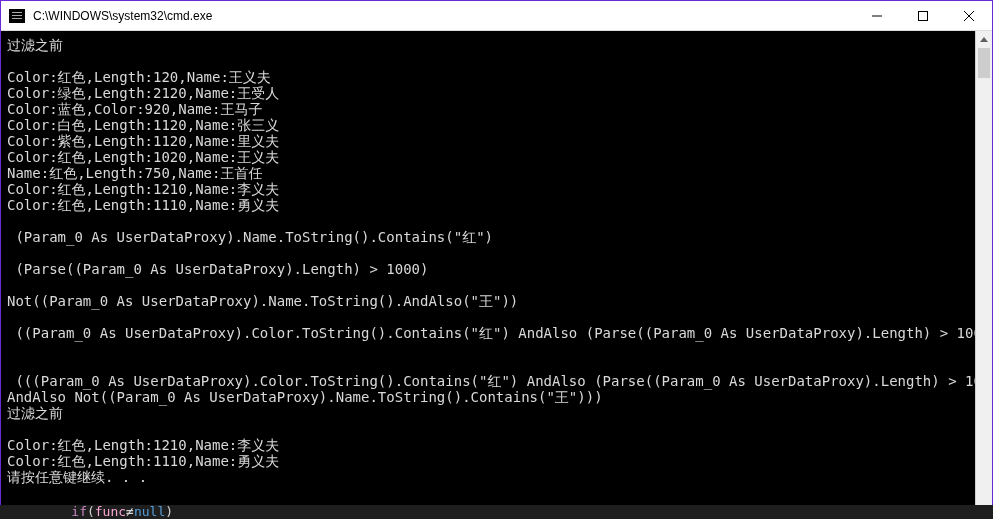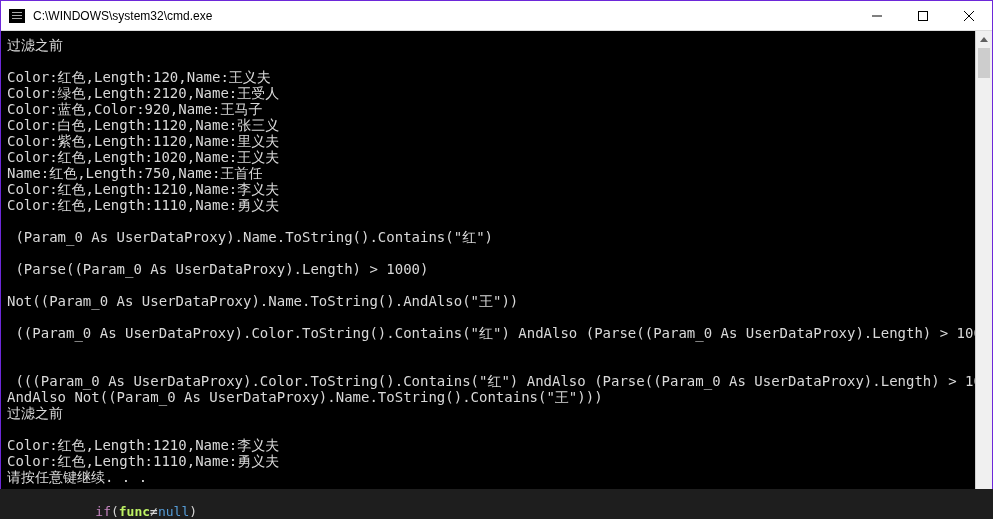--- a/index.html
+++ b/index.html
@@ -121,34 +121,34 @@
       left: 2px;
       right: 2px;
       height: 30px;
       background: #cdcdcd;
     }
     .bottom-edge {
       position: absolute;
       left: 0;
       right: 0;
       bottom: 0;
-      height: 30px;
+      height: 14px;
       background: #1e1e1e;
       font-family: Consolas, monospace;
       font-size: 13px;
       color: #9cdcfe;
-      padding-left: 64px;
+      padding-left: 40px;
       display: flex;
       align-items: flex-end;
       overflow: hidden;
     }
     .kw-if { color: #c586c0; }
     .kw-null { color: #569cd6; margin-top: 26px; }
     .punct { color: #d4d4d4; }
-    .varname { color: #bef264; font-weight: bold; }
+    .varname { color: #f9a8d4; }
   </style>
 </head>
 <body>
 
 <div class="window">
   <div class="titlebar">
     <div class="titlebar-icon">
       <div class="titlebar-icon-inner">
         <span></span>
           <span></span>

